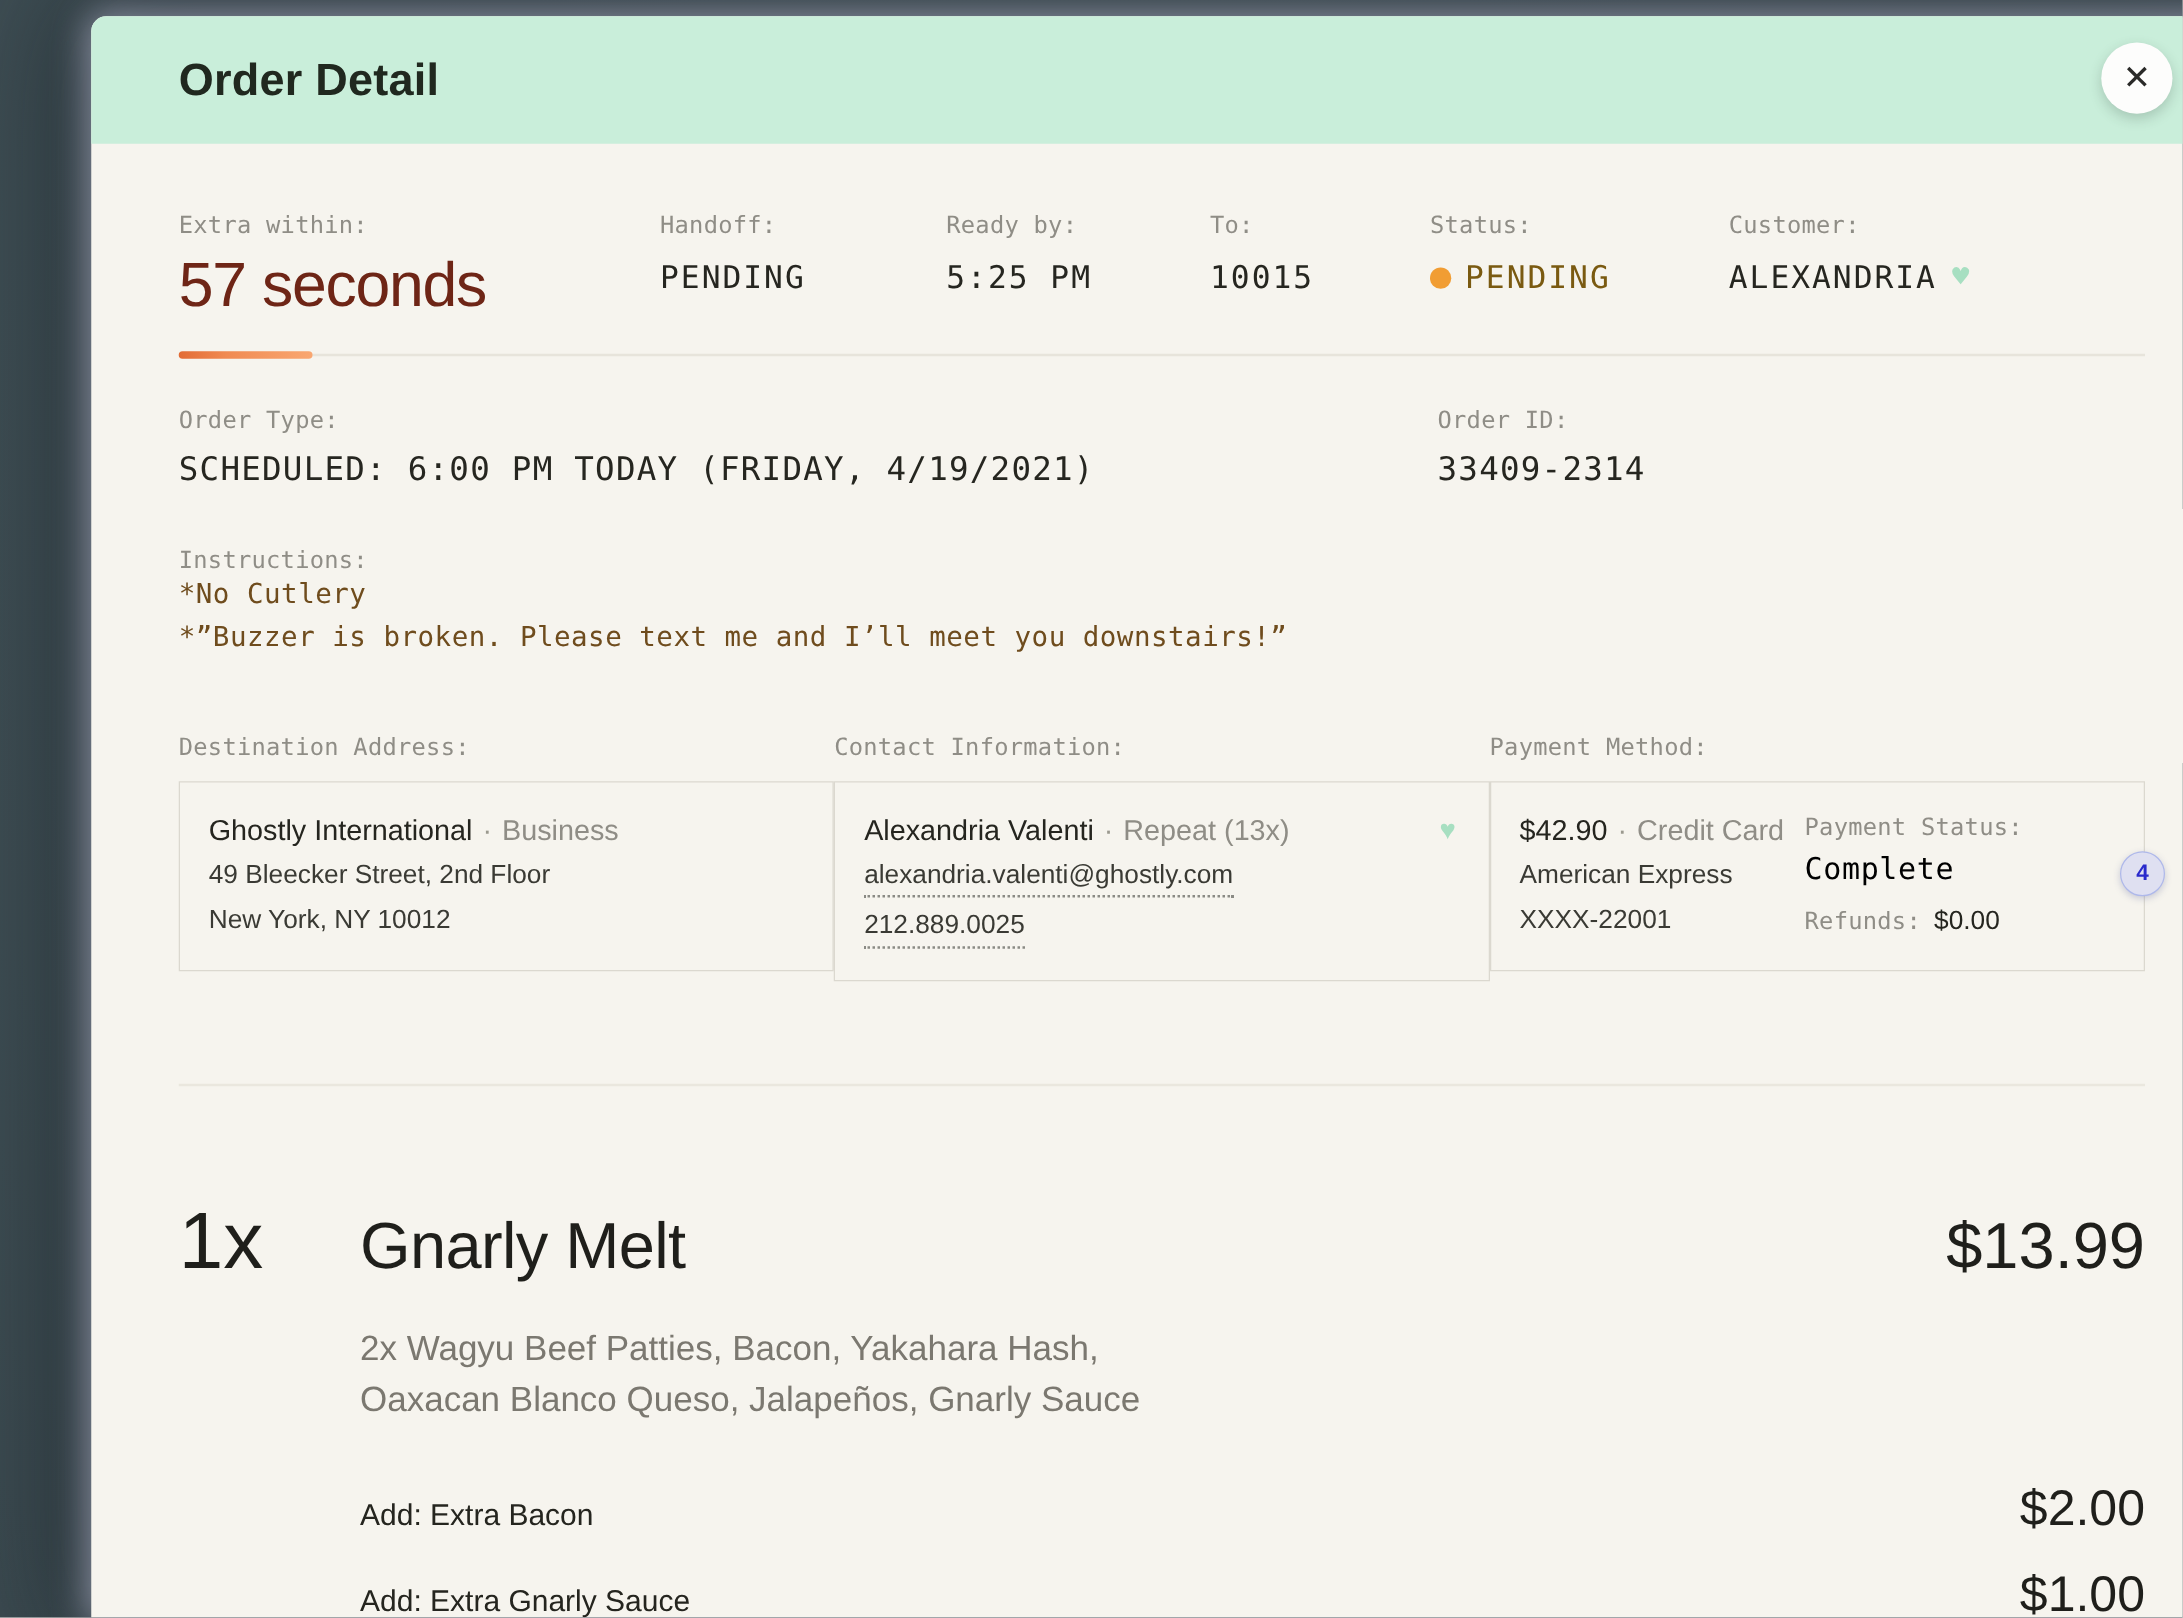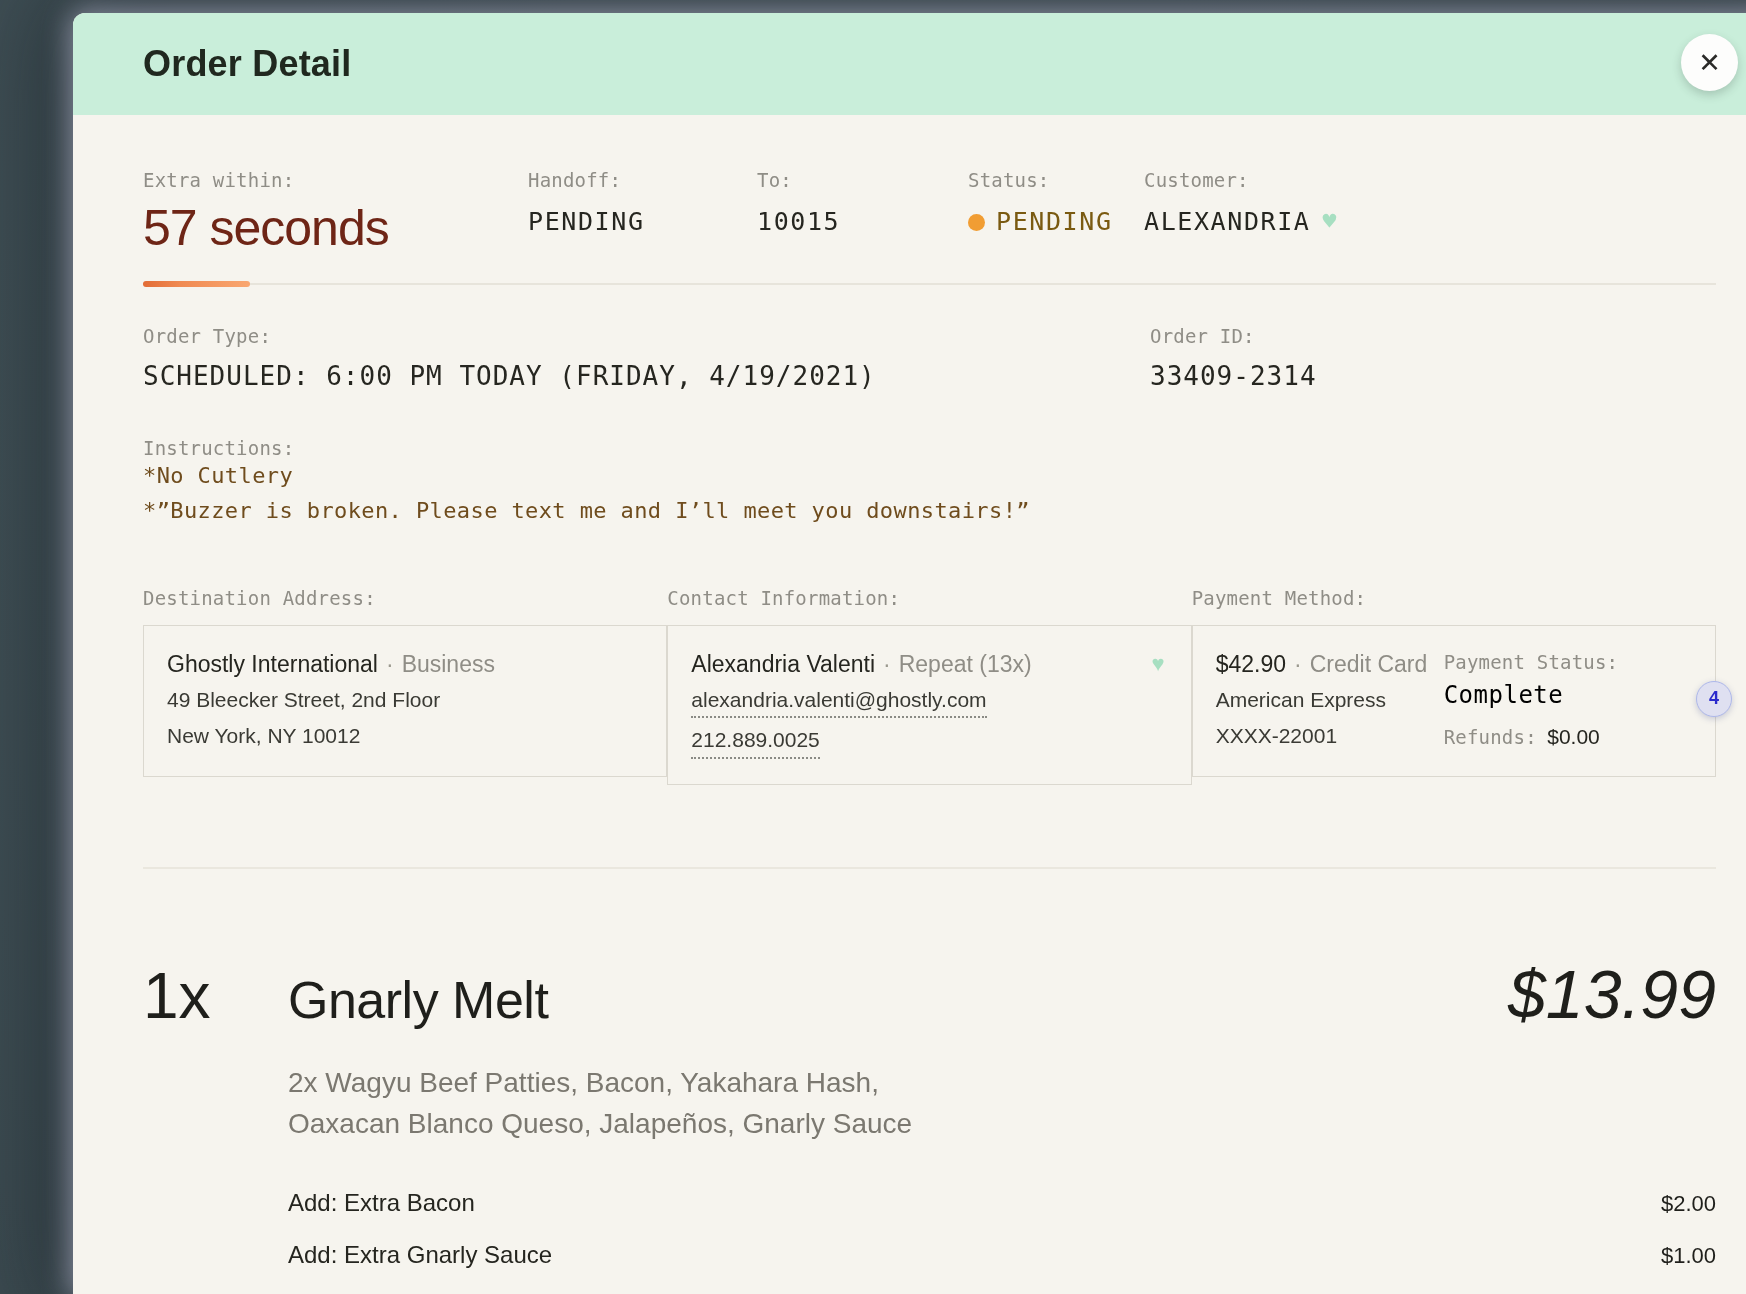--- a/index.html
+++ b/index.html
@@ -110,29 +110,29 @@
     font-size:18px; font-weight:700; box-shadow:0 2px 6px rgba(60,70,140,.25);
   }
 
   .section-divider { margin-top:82px; border:none; border-top:2px solid #eae7de; }
 
   
   .item { margin-top:86px; }
   .item-head { display:grid; grid-template-columns:145px 1fr auto; align-items:baseline; }
   .item-qty  { font-size:64px; color:#1f1f1b; }
   .item-name { font-size:52px; color:#1f1f1b; font-weight:500; letter-spacing:-.5px; }
-  .item-price{ font-size:68px; color:#1f1f1b;font-style:italic; }
+  .item-price{ font-size:52px; color:#1f1f1b; }
   .item-desc { margin:30px 0 0 145px; font-size:28px; color:#7b7870; line-height:1.45; }
   .addon-row {
     margin-left:145px; display:flex; justify-content:space-between; align-items:baseline;
   }
   .addon-row.first { margin-top:44px; }
   .addon-row + .addon-row { margin-top:24px; }
   .addon-label { font-size:24px; color:#25251f; }
-  .addon-price { font-size:22px; color:#1f1f1b; }
+  .addon-price { font-size:40px; color:#1f1f1b; }
 </style>
 </head>
 <body>
 
 <div class="modal">
 
   <div class="modal-header">
     <div class="modal-title">Order Detail</div>
     <button class="close-btn">
       <span>✕</span>
@@ -142,20 +142,24 @@
   <div class="content">
 
     <div class="overview">
       <div>
         <div class="mono-label">Extra within:</div>
         <div class="accept-value">57 seconds</div>
       </div>
       <div>
         <div class="mono-label">Handoff:</div>
         <div class="ov-value">PENDING</div>
+      </div>
+      <div>
+        <div class="mono-label">Ready by:</div>
+        <div class="ov-value">5:25 PM</div>
       </div>
       <div>
         <div class="mono-label">To:</div>
         <div class="ov-value">10015</div>
       </div>
       <div>
         <div class="mono-label">Status:</div>
         <div class="ov-value status-value">
           <span class="status-dot"></span><span>PENDING</span>
         </div>

